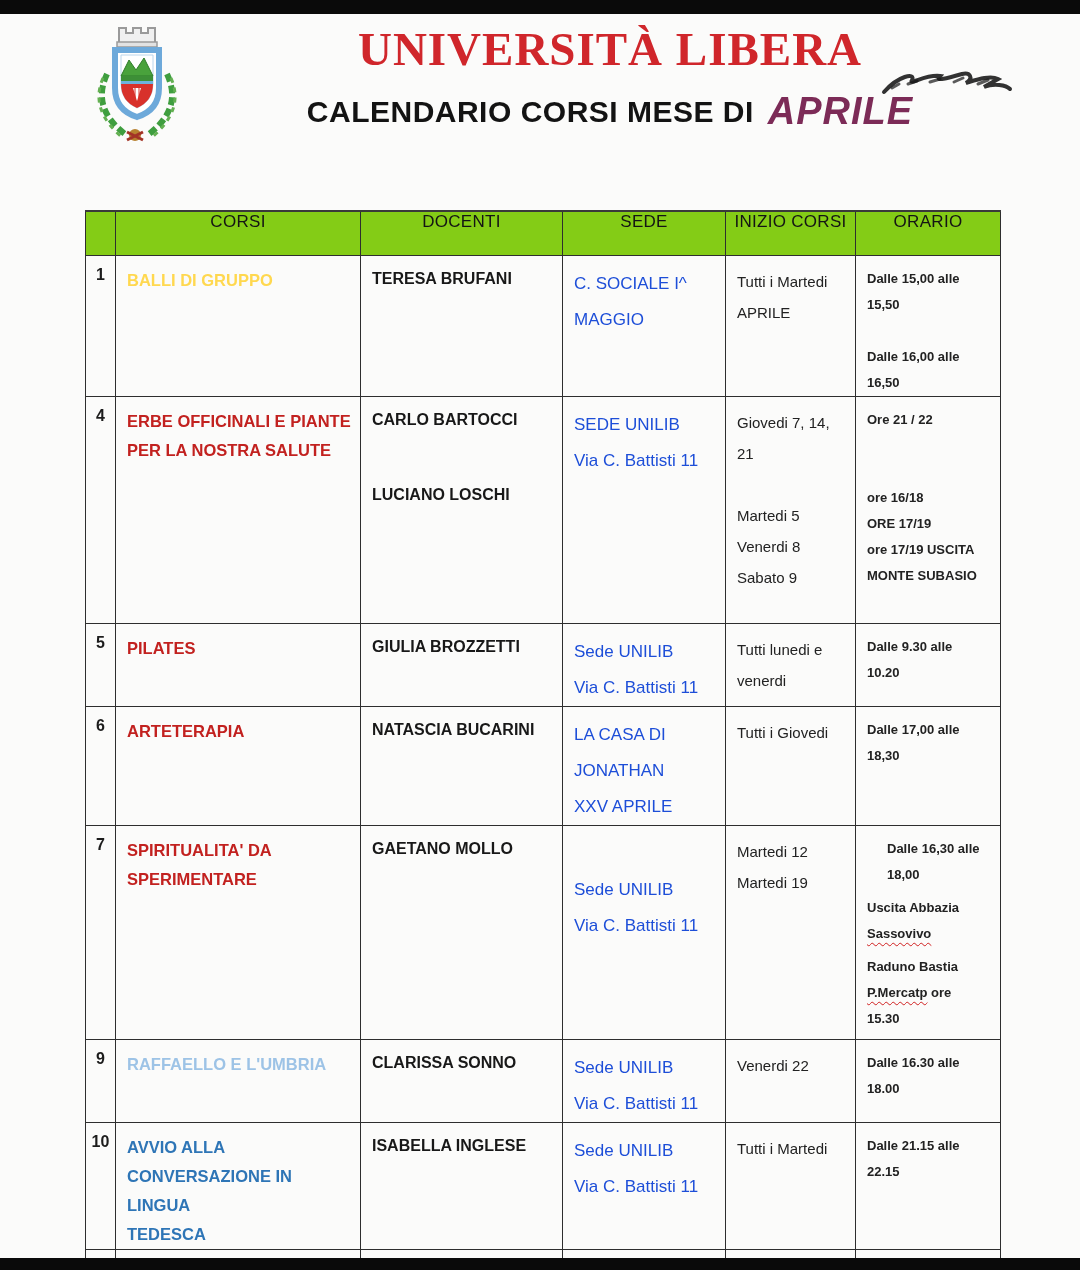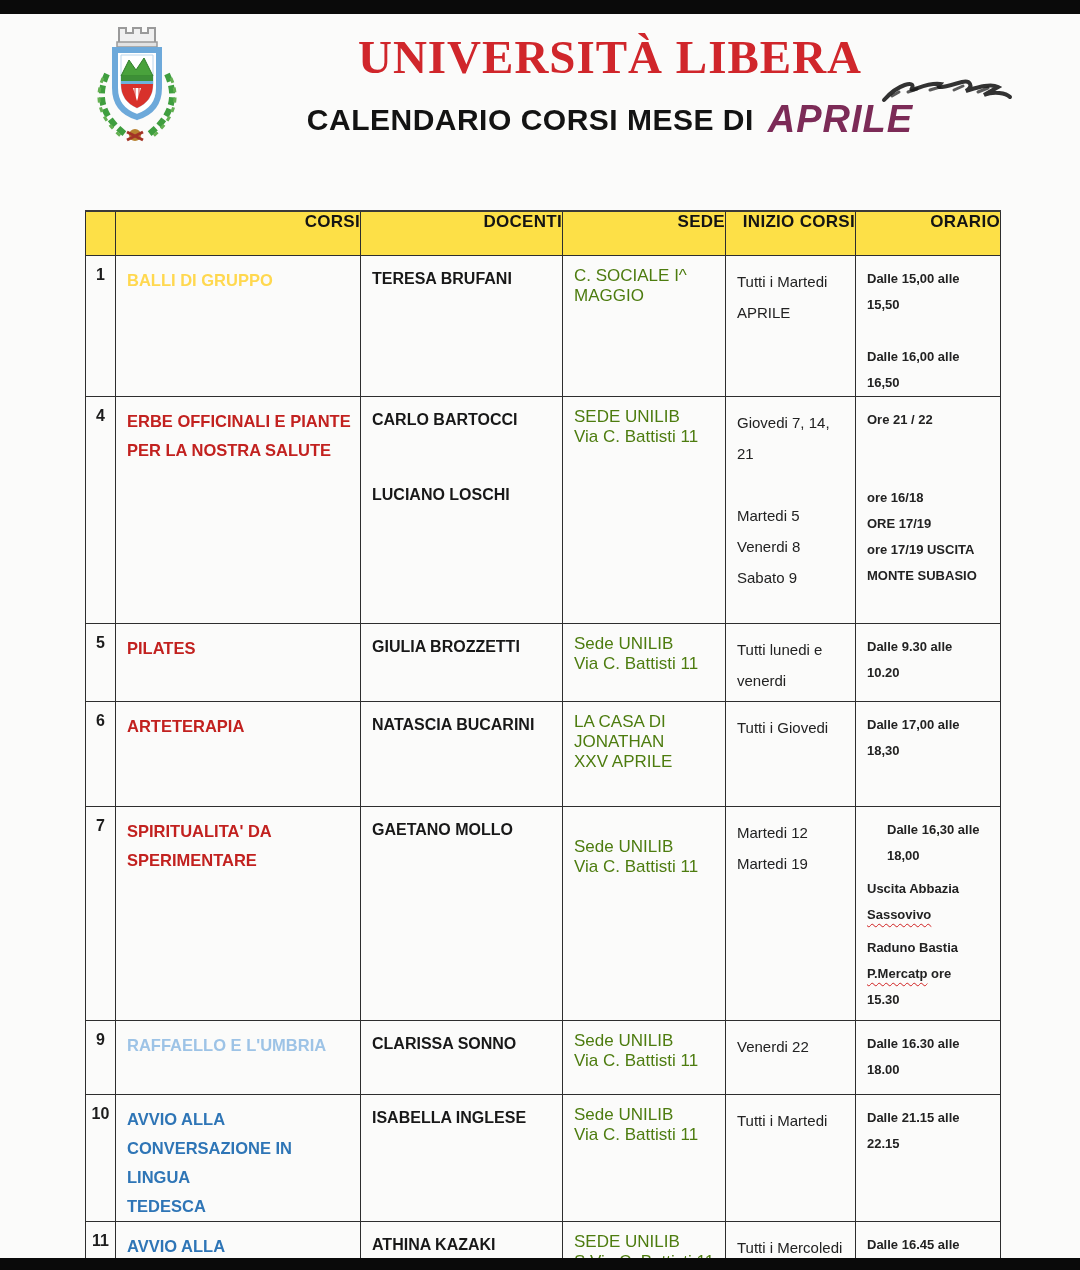--- a/index.html
+++ b/index.html
@@ -12,21 +12,21 @@
   }
   .letterbox{position:absolute;left:0;width:1080px;background:#0a0a0a;}
   .letterbox.top{top:0;height:14px;}
   .letterbox.bottom{bottom:0;height:12px;}
 
   
   .header{position:absolute;top:14px;left:0;width:1080px;height:196px;}
   .crest{position:absolute;left:85px;top:8px;width:104px;height:132px;}
   .titles{position:absolute;left:160px;top:0;width:900px;text-align:center;}
   .main-title{
-    margin:0;padding-top:18px;
+    margin:0;padding-top:10px;
     font-family:"Liberation Serif","DejaVu Serif",serif;
     font-weight:bold;font-size:47px;line-height:1.1;
     color:#d0262b;letter-spacing:1px;white-space:nowrap;
   }
   .subtitle{margin-top:14px;white-space:nowrap;position:relative;}
   .subtitle-prefix{
     font-weight:bold;font-size:30px;color:#131313;letter-spacing:0.5px;
   }
   .subtitle-month{
     font-weight:bold;font-style:italic;font-size:38px;
@@ -38,36 +38,36 @@
   
   table.cal{
     position:absolute;top:210px;left:85px;
     width:915px;border-collapse:collapse;table-layout:fixed;
     border:1px solid #2e2e2e;border-top:2px solid #3a3a3a;border-bottom:2px solid #4a4a4a;
   }
   table.cal th,table.cal td{
     border:1px solid #2e2e2e;padding:0;vertical-align:top;overflow:hidden;
   }
   th.th{
-    background:#fde047;height:43px;
-    font-size:17px;font-weight:bold;color:#141414;
-    text-align:right;vertical-align:middle;letter-spacing:0.3px;
+    background:#84cc16;height:43px;
+    font-size:17px;font-weight:normal;color:#141414;
+    text-align:center;vertical-align:middle;letter-spacing:0.3px;
   }
   .cell{
     box-sizing:border-box;height:100%;overflow:hidden;
     padding:10px 8px 0 11px;white-space:pre-line;
   }
   .num{font-weight:bold;font-size:16px;text-align:center;padding-left:2px;padding-right:2px;}
   .corso{font-weight:bold;font-size:16.5px;line-height:29px;}
   .c-yellow{color:#ffd84f;}
   .c-red{color:#c2211f;}
   .c-lblue{color:#9dc3e6;}
   .c-blue{color:#2e75b6;}
   .docenti{font-weight:bold;font-size:16px;line-height:25px;color:#181818;}
-  .sede{font-size:17px;line-height:20px;color:#4d7c0f;}
+  .sede{font-size:17px;line-height:36px;color:#1d4ed8;}
   .inizio{font-size:15px;line-height:31px;color:#222;}
   .orario{font-size:13px;line-height:26px;color:#222;font-weight:bold;}
   .orario p{margin:0 0 7px 0;}
   .squiggle{
     text-decoration:underline;
     text-decoration-style:wavy;
     text-decoration-color:#d02020;
     text-decoration-thickness:1px;
     text-underline-offset:4px;
   }

